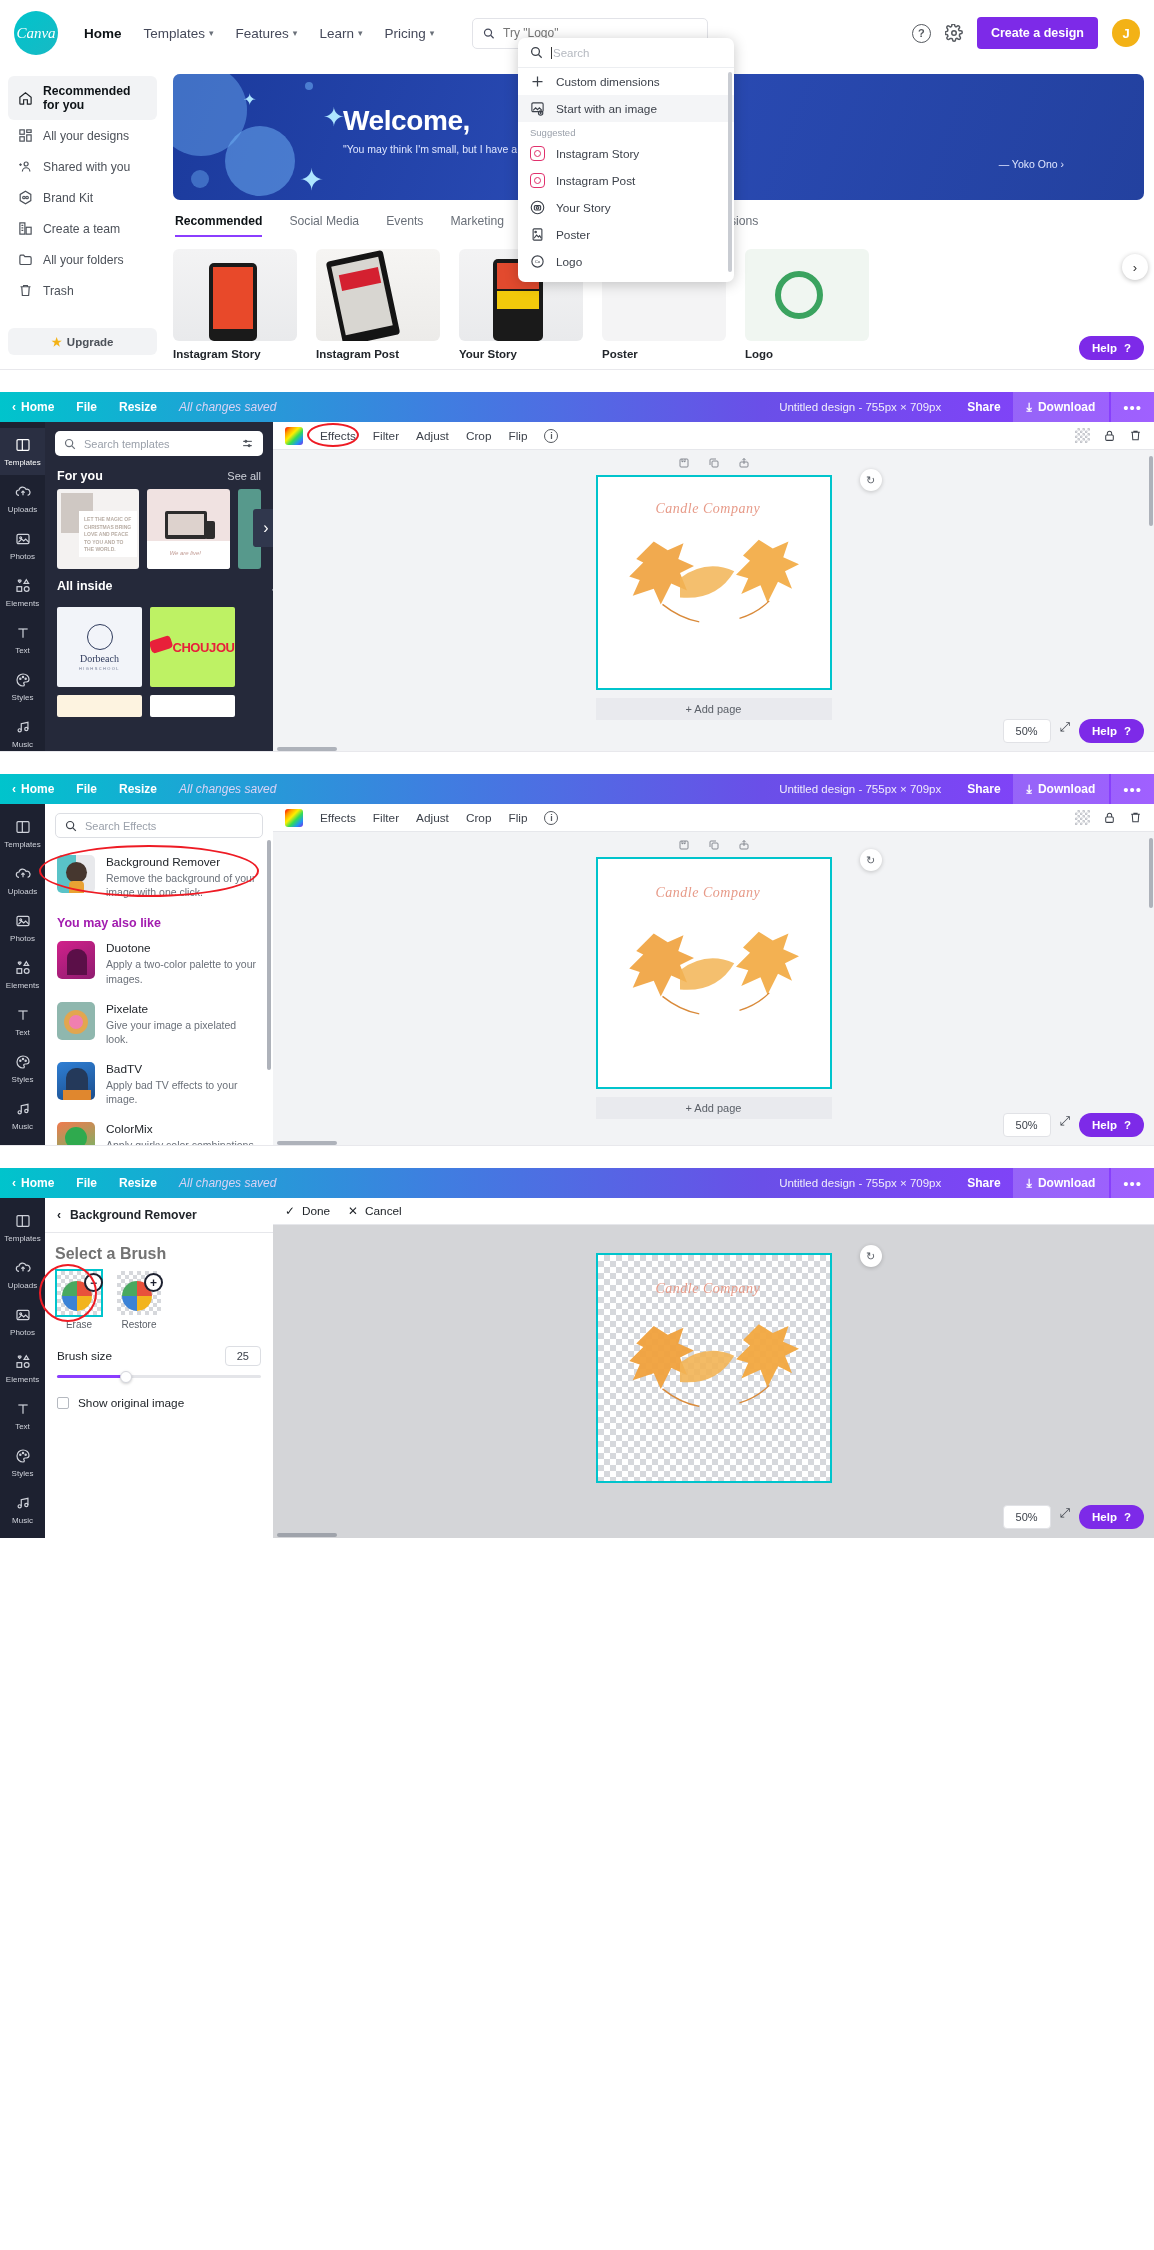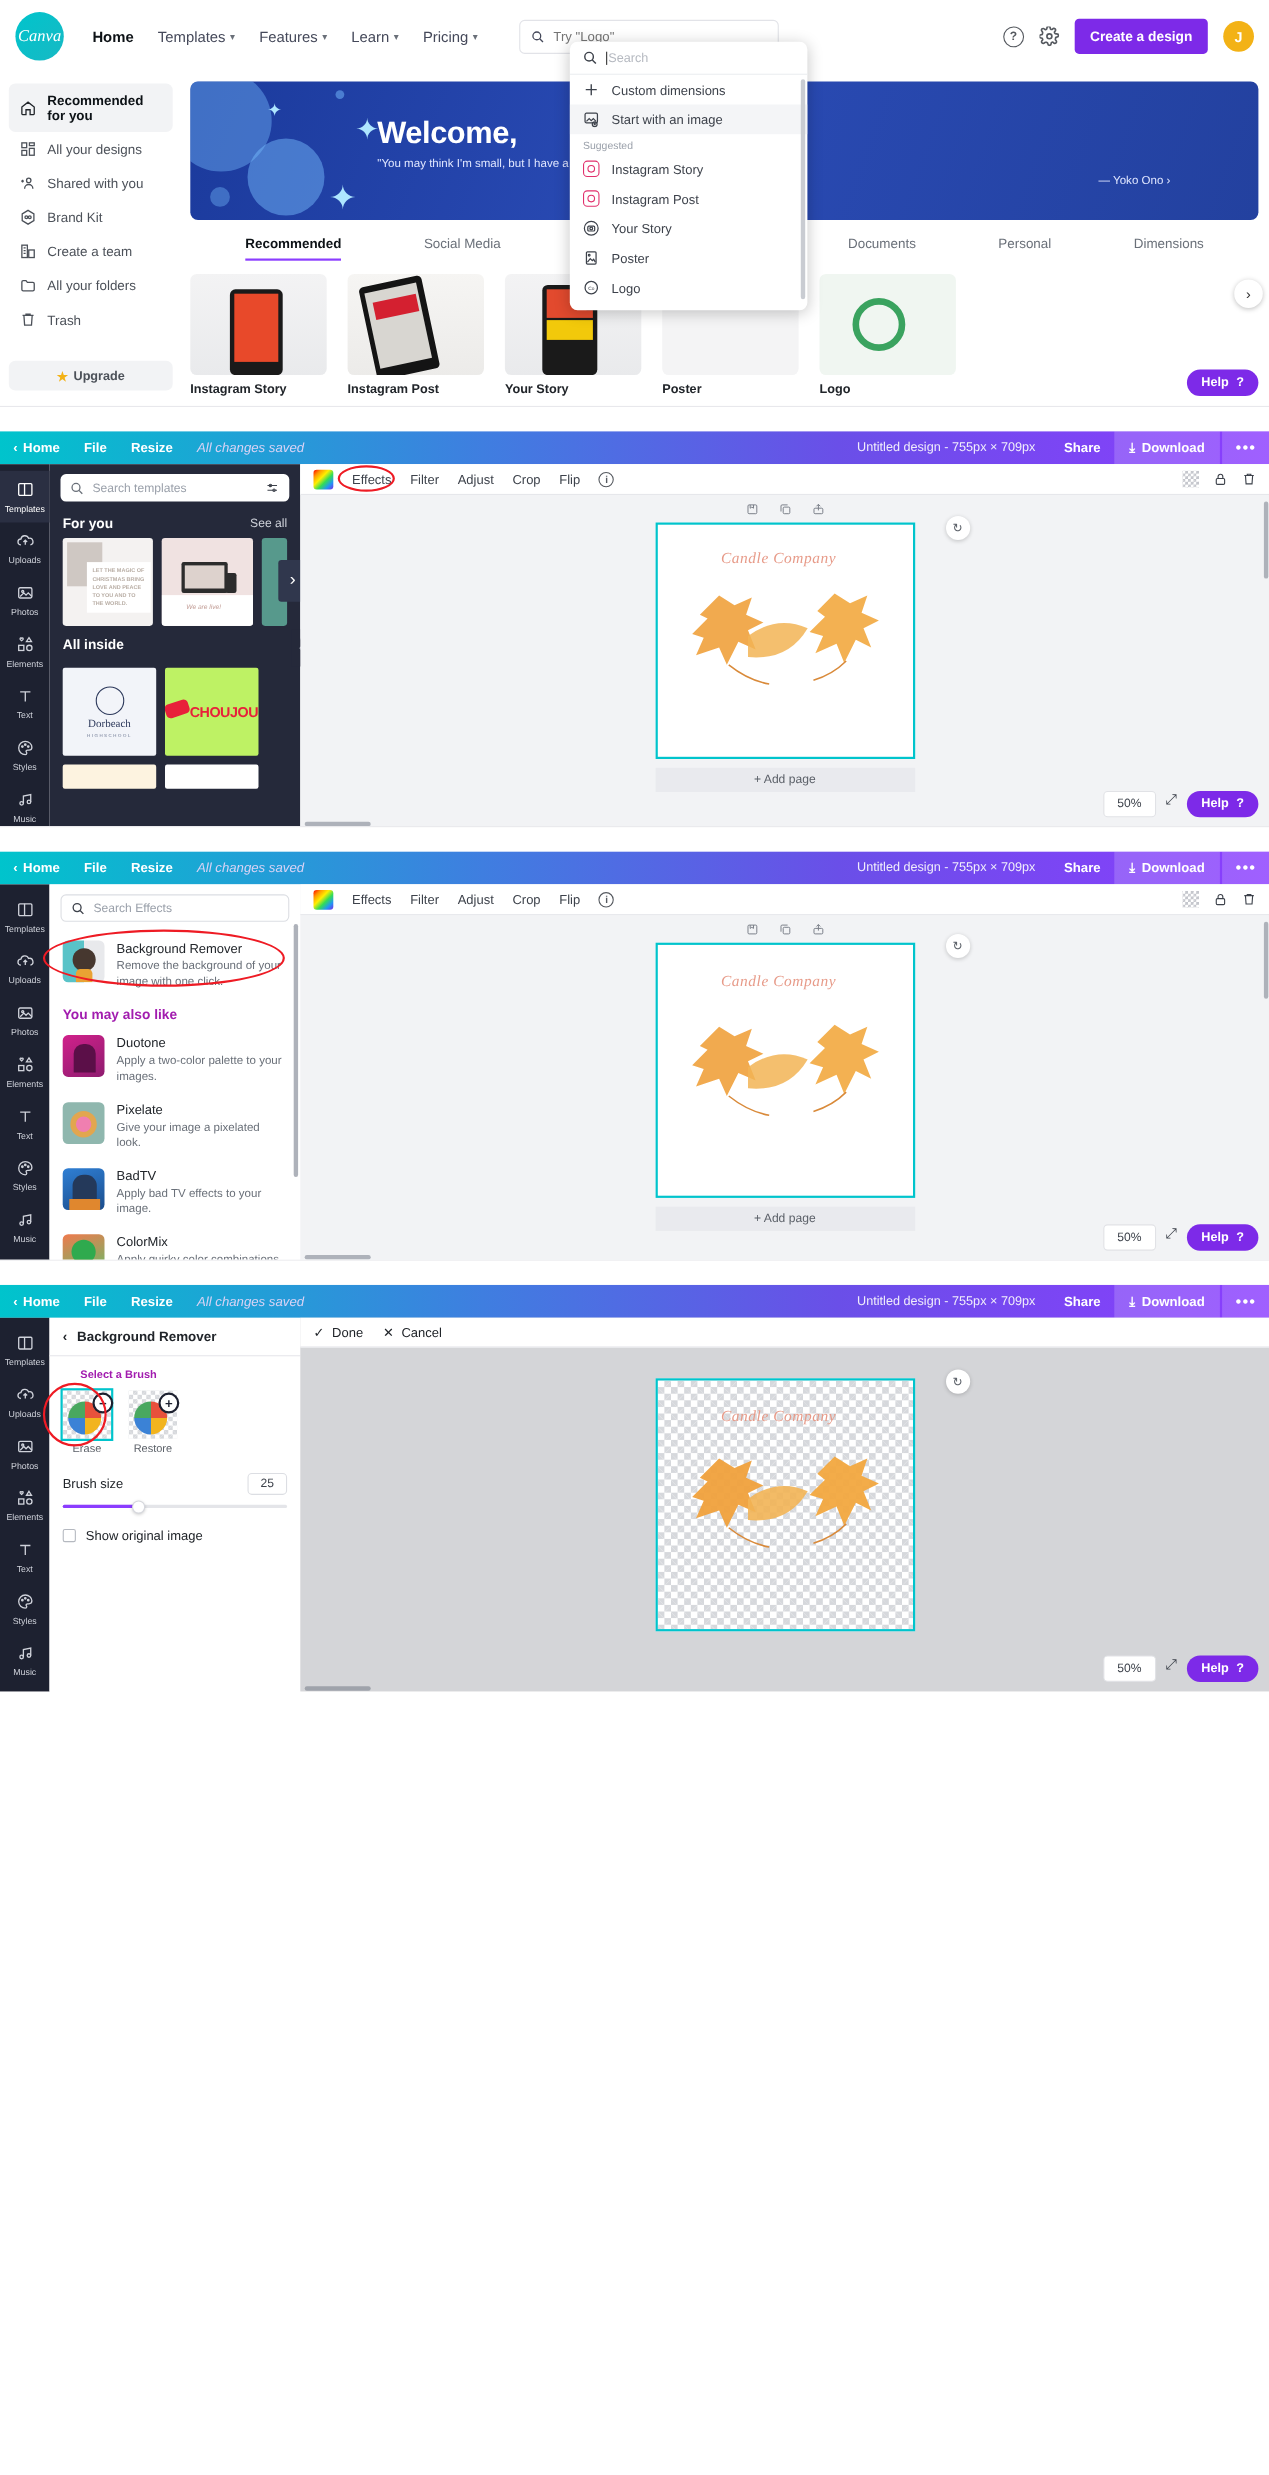--- a/index.html
+++ b/index.html
@@ -36,21 +36,21 @@
   .p1-main { flex:1; padding:8px 10px 0 8px; position:relative; }
   .hero { height:126px; border-radius:7px; background:linear-gradient(110deg,#1b3a9c 0%,#2a4bb5 45%,#23419f 100%); position:relative; overflow:hidden; display:flex; align-items:center; }
   .hero .planet { position:absolute; border-radius:50%; background:rgba(120,190,255,.55); }
   .hero .star { position:absolute; color:#aee6ff; }
   .hero-txt { position:relative; z-index:2; width:100%; padding-left:170px; }
   .hero h1 { color:#fff; font-size:28px; font-weight:bold; letter-spacing:-0.4px; }
   .hero .q { color:#dfe6ff; font-size:10.5px; margin-top:6px; }
   .hero .qa { color:#dfe6ff; font-size:10.5px; text-align:right; padding-right:80px; margin-top:3px; }
 
   .tabs { display:flex; gap:27px; padding:14px 2px 0 2px; font-size:12.2px; color:#6a7079; }
-  .tabs .t { padding-bottom:7px; cursor:pointer; white-space:nowrap;margin-left:48px; }
+  .tabs .t { padding-bottom:7px; cursor:pointer; white-space:nowrap; }
   .tabs .t.active { color:#0d1216; font-weight:bold; border-bottom:2.5px solid #8b3dff; }
 
   .thumbs { display:flex; gap:19px; margin-top:12px; }
   .thumb { width:124px; }
   .thumb .img { height:92px; border-radius:6px; background:#eeeff1; overflow:hidden; position:relative; }
   .thumb .lbl { font-size:11.5px; color:#21252a; font-weight:bold; margin-top:7px; }
   .arrow-right { position:absolute; right:6px; top:188px; width:26px; height:26px; border-radius:50%; background:#fff; box-shadow:0 1px 5px rgba(0,0,0,.25); display:flex; align-items:center; justify-content:center; font-size:13px; color:#333; }
 
   
   .dropdown { position:absolute; left:518px; top:38px; width:216px; height:244px; background:#fff; border-radius:7px; box-shadow:0 2px 14px rgba(0,0,0,.22); z-index:30; overflow:hidden; }
@@ -115,21 +115,21 @@
   .fx-t { color:#fff; font-size:11.8px; }
   .fx-d { color:#a9adb8; font-size:10.5px; line-height:1.35; margin-top:2px; }
   .panel-light { background:#fff !important; }
   .panel-light .fx-t { color:#21252a; }
   .panel-light .fx-d { color:#6a7079; }
   .panel-light .ep-h { color:#a21caf; }
   .panel-light .ep-search { background:#fff; border:1px solid #dcdee3; }
 
   
   .br-head { display:flex; align-items:center; gap:9px; padding:10px 12px; font-size:12.2px; color:#21252a; font-weight:bold; border-bottom:1px solid #e6e7eb; }
-  .br-sec { font-size:10px; color:#a21caf; font-weight:bold; padding:12px 12px 8px 28px; }
+  .br-sec { font-size:16px; color:#737373; font-weight:bold; padding:12px 12px 8px 10px; }
   .brushes { display:flex; gap:16px; padding:0 12px; }
   .brush { width:44px; text-align:center; }
   .brush .bi { width:44px; height:44px; background-image:linear-gradient(45deg,#d6d8dc 25%,transparent 25%),linear-gradient(-45deg,#d6d8dc 25%,transparent 25%),linear-gradient(45deg,transparent 75%,#d6d8dc 75%),linear-gradient(-45deg,transparent 75%,#d6d8dc 75%); background-size:8px 8px; background-position:0 0,0 4px,4px -4px,-4px 0px; position:relative; }
   .brush.sel .bi { outline:2px solid #00c4cc; }
   .brush .bl { font-size:10px; color:#5b6068; margin-top:4px; }
   .ball { position:absolute; left:5px; bottom:4px; width:30px; height:30px; border-radius:50%; background:conic-gradient(#e8513c 0 25%, #f2b41e 0 50%, #3b82d6 0 75%, #49a860 0 100%); }
   .badge { position:absolute; right:-2px; top:2px; width:19px; height:19px; border-radius:50%; background:#fff; border:2px solid #1d2130; display:flex; align-items:center; justify-content:center; font-size:12px; font-weight:bold; color:#1d2130; line-height:1; }
   .bsize { display:flex; align-items:center; padding:16px 12px 0 12px; font-size:11.8px; color:#21252a; }
   .bsize .val { margin-left:auto; border:1px solid #dcdee3; border-radius:4px; font-size:11px; padding:3px 11px; color:#3d424b; }
   .slider { margin:9px 12px 0 12px; height:3px; background:#e4e5e9; border-radius:2px; position:relative; }

